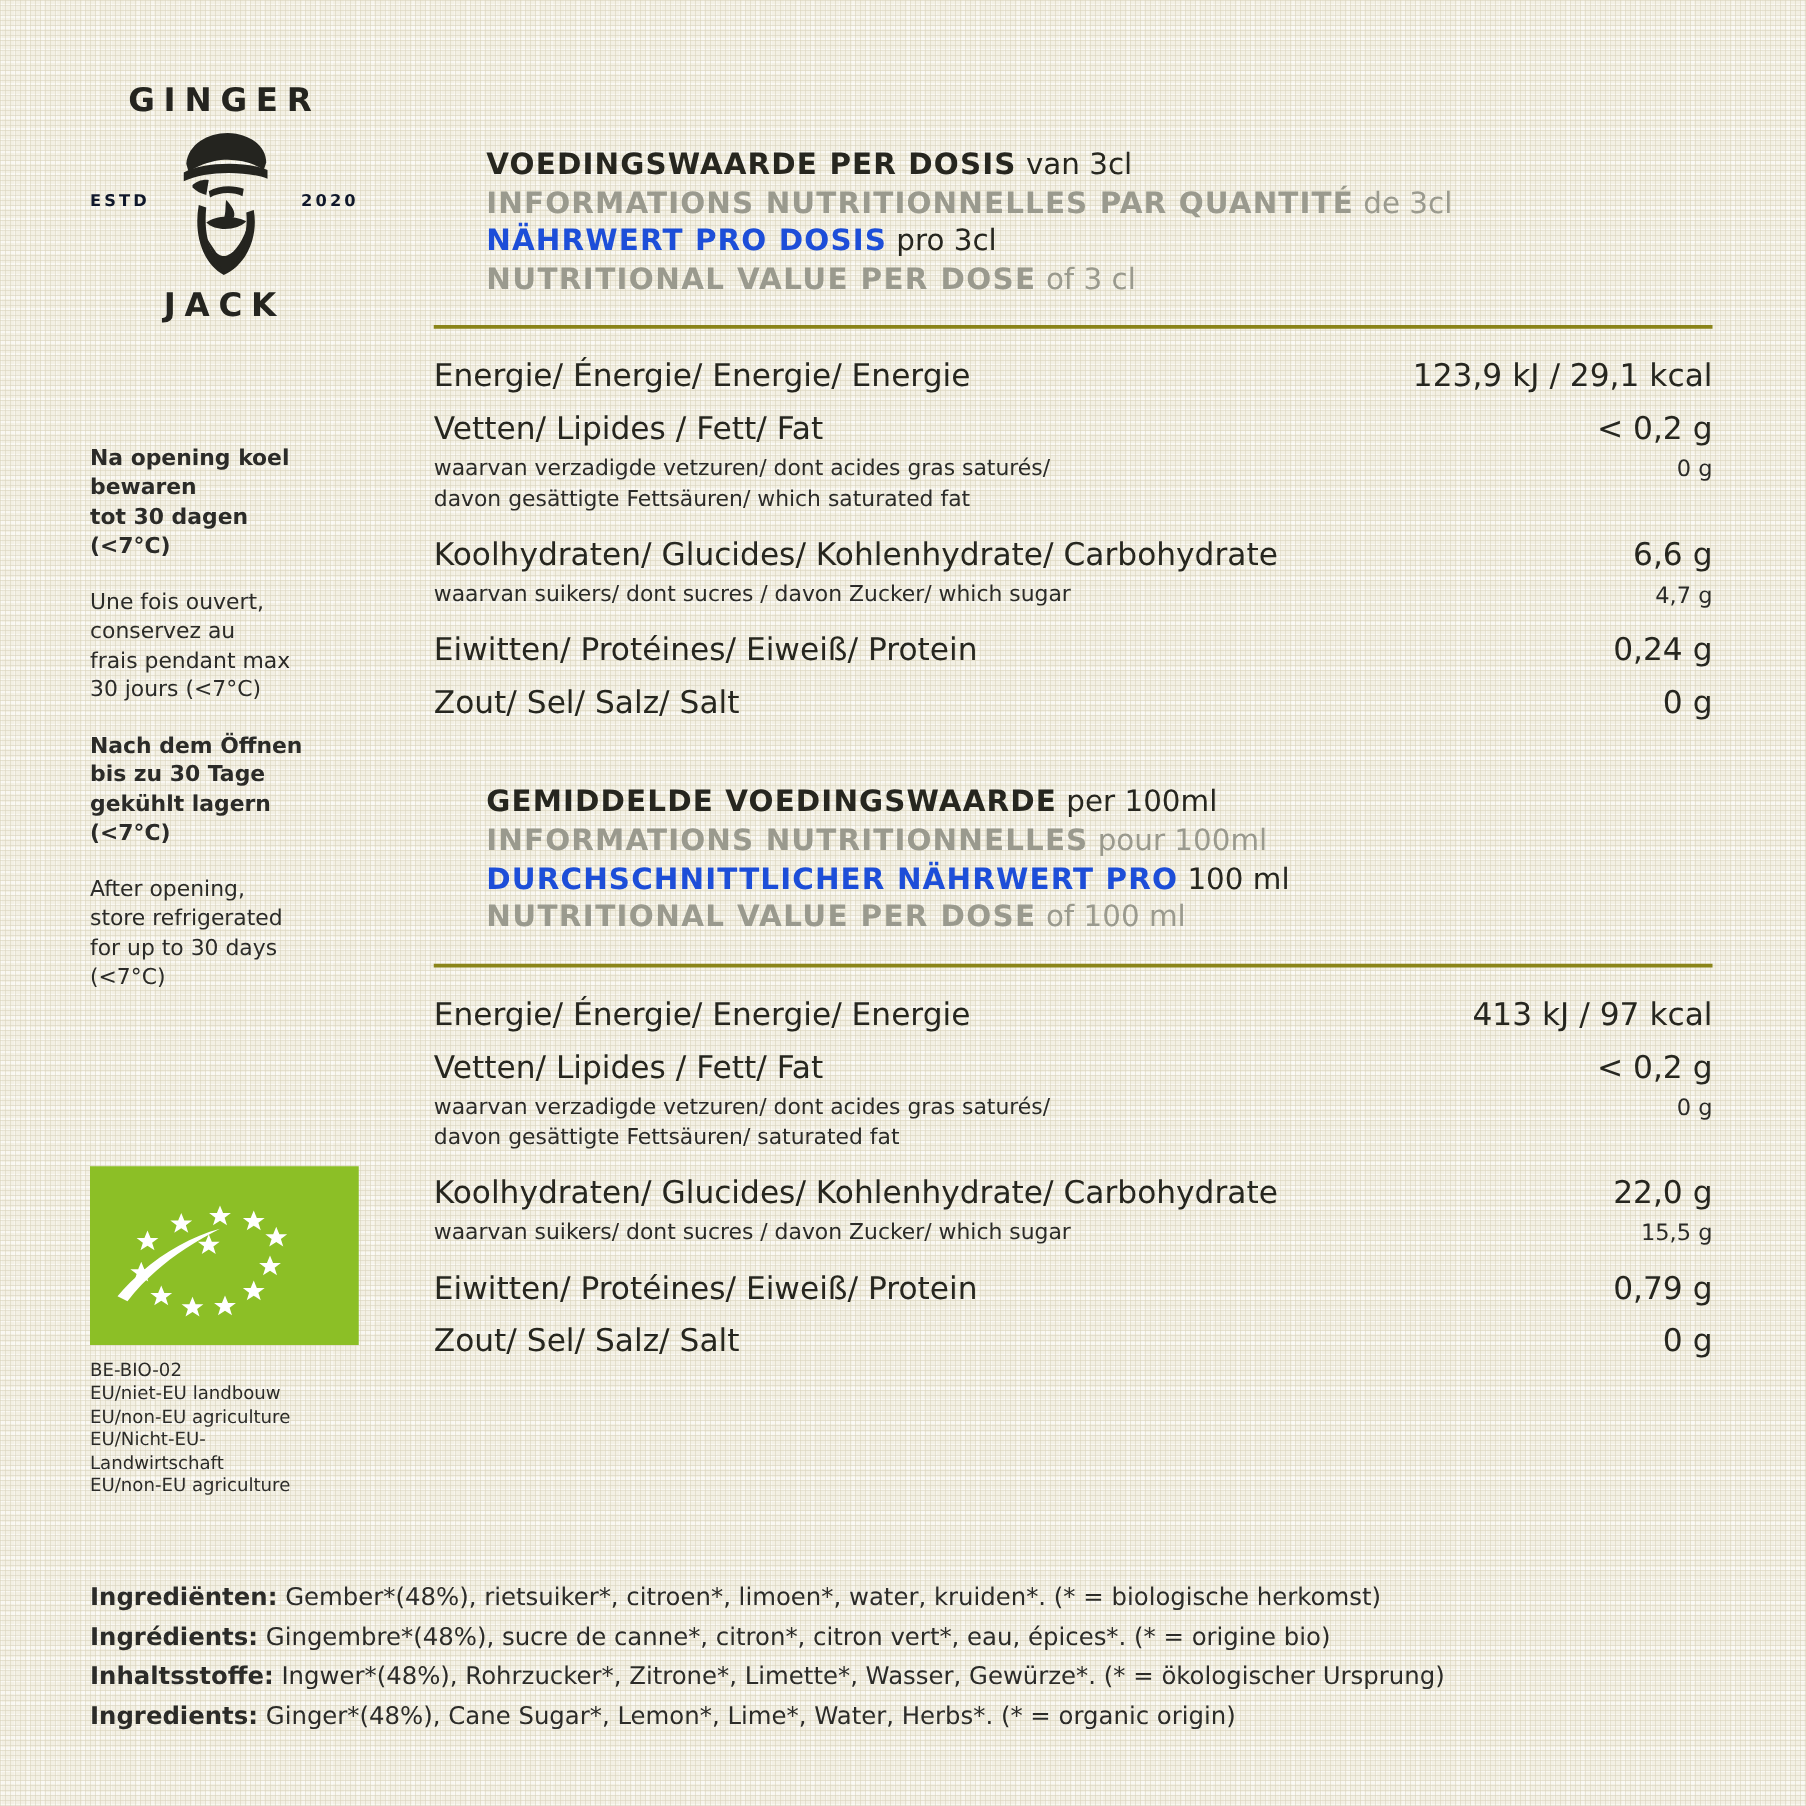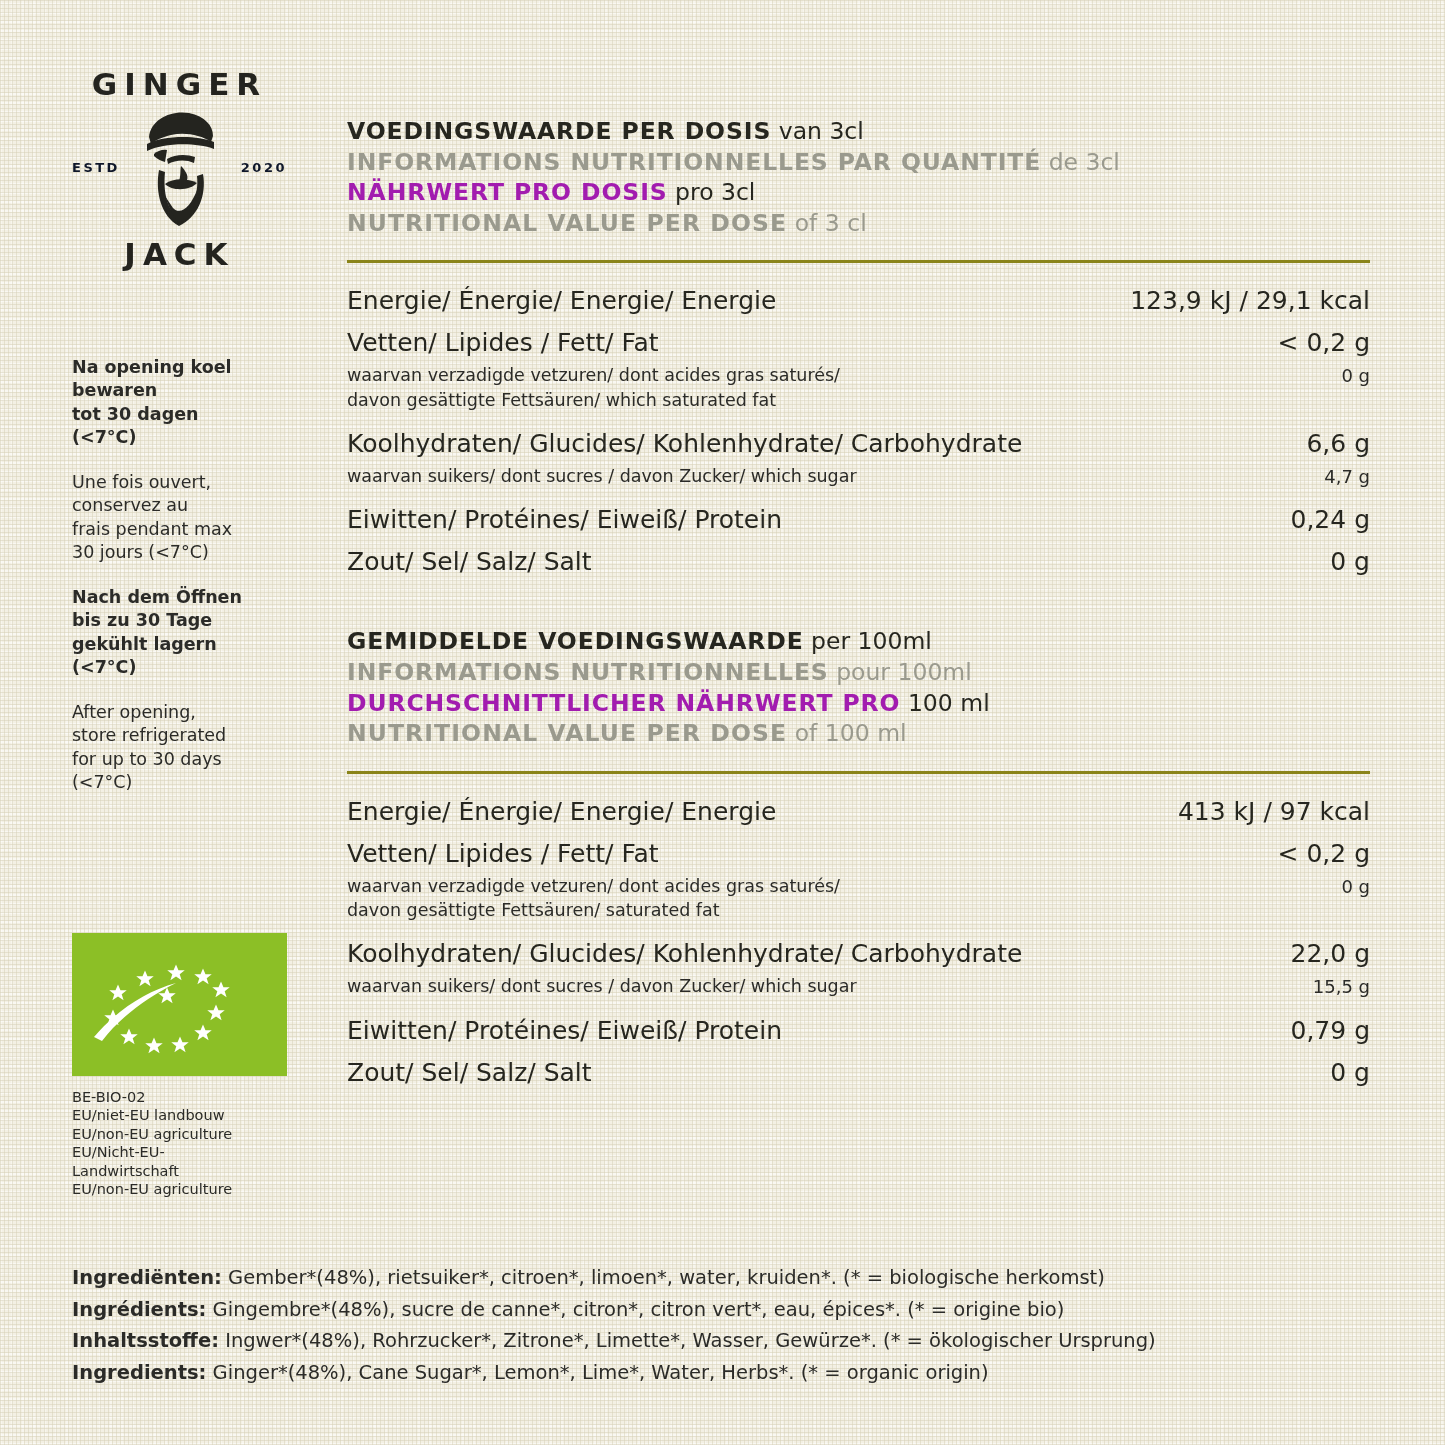--- a/index.html
+++ b/index.html
@@ -38,21 +38,21 @@
     left: 72px;
     top: 62px;
     width: 215px;
     height: 230px;
     color: #24241f;
   }
   .logo-word {
     font-family: "DejaVu Sans", sans-serif;
     font-weight: bold;
     letter-spacing: 7px;
-    font-size: 31px;
+    font-size: 26px;
     text-align: center;
     color: #24241f;
   }
   .logo-word.top { margin-top: 4px; }
   .logo-word.bottom { margin-top: 2px; }
   .logo-mid {
     position: relative;
     height: 132px;
   }
   .logo-face {
@@ -113,30 +113,31 @@
     left: 347px;
     top: 116px;
     width: 1023px;
   }
   .block-heading {
     line-height: 1.30;
   }
   .heading-line {
     font-size: 23.5px;
     white-space: nowrap;
+    margin-left: 42px;
   }
   .heading-line .strong {
     font-weight: bold;
     letter-spacing: 0.9px;
   }
   .heading-line.l1 .strong { color: #26261f; }
   .heading-line.l1 .light { color: #26261f; }
   .heading-line.l2 .strong { color: #9a9a8e; }
   .heading-line.l2 .light { color: #9a9a8e; }
-  .heading-line.l3 .strong { color: #a21caf; }
+  .heading-line.l3 .strong { color: #1d4ed8; }
   .heading-line.l3 .light { color: #26261f; }
   .heading-line.l4 .strong { color: #9a9a8e; letter-spacing: 1.1px; }
   .heading-line.l4 .light { color: #9a9a8e; }
 
   .rule {
     height: 3px;
     background: #8a8419;
     margin: 22px 0 16px 0;
   }
   .row {

